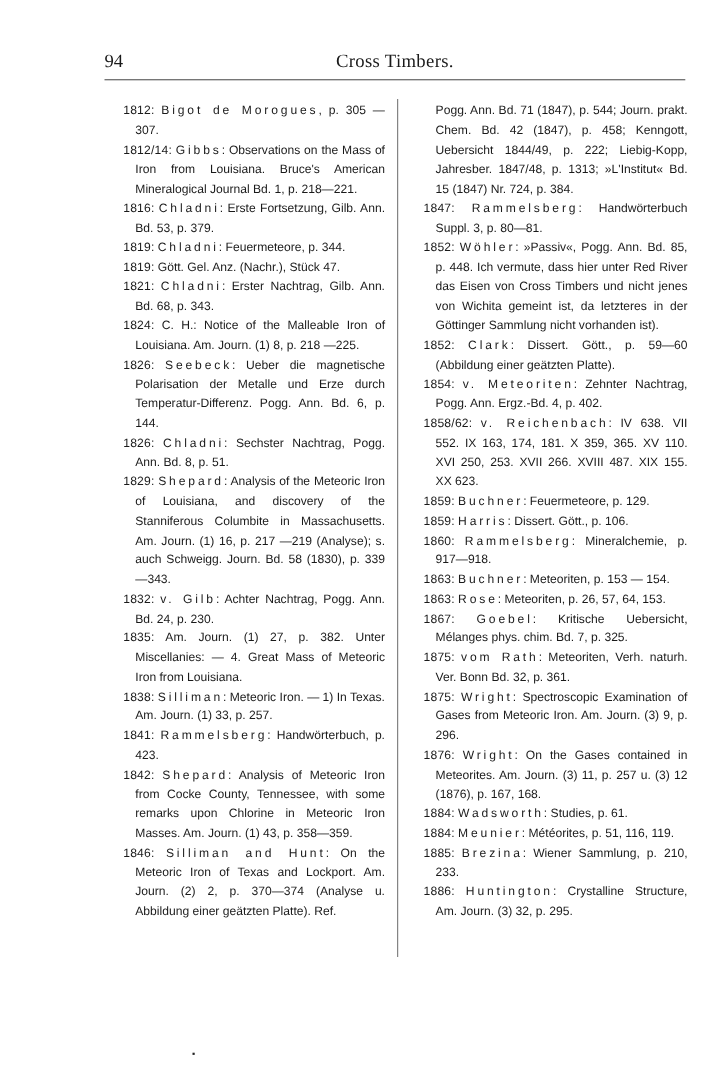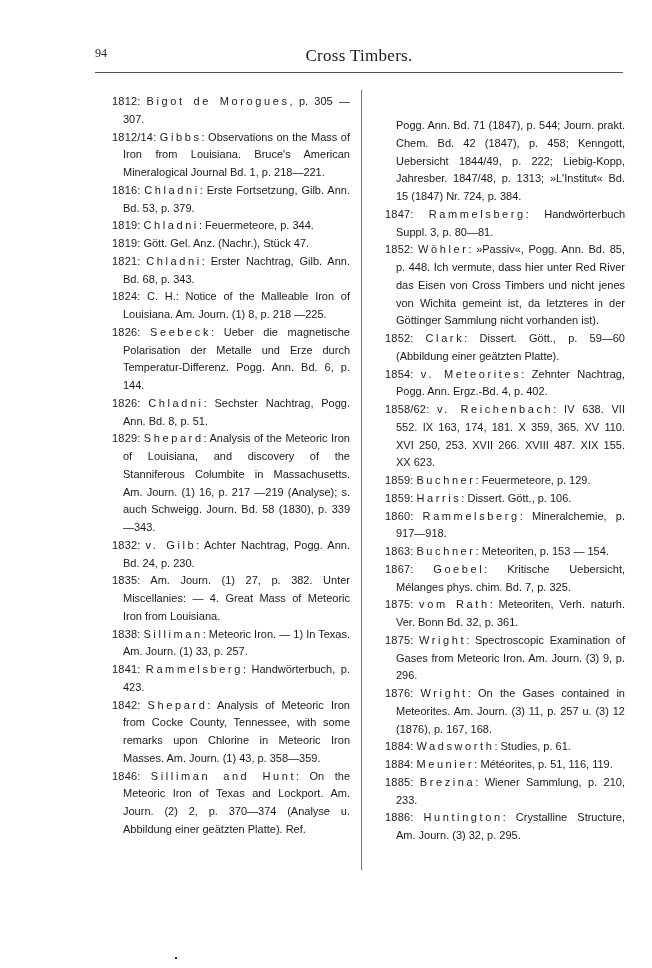--- a/index.html
+++ b/index.html
@@ -20,21 +20,21 @@
       left: 95px;
       top: 46px;
       width: 528px;
       height: 24px;
     }
     .page-number {
       position: absolute;
       left: 0;
       top: 0;
       font-family: "Liberation Serif", serif;
-      font-size: 12px;
+      font-size: 17px;
     }
     .running-title {
       position: absolute;
       left: 0;
       right: 0;
       top: 0;
       text-align: center;
       font-family: "Liberation Serif", serif;
       font-size: 17px;
       letter-spacing: 0.3px;
@@ -72,21 +72,20 @@
       border-left: 1px solid #777;
     }
     .entry {
       padding-left: 11px;
       text-indent: -11px;
       margin: 0;
     }
     .entry.continuation {
       padding-left: 11px;
       text-indent: 0;
-      margin-top: 24px;
     }
     .year {
       font-weight: normal;
       letter-spacing: 0.2px;
     }
     .author {
       letter-spacing: 2.6px;
     }
     .stray-mark {
       position: absolute;
@@ -125,26 +124,27 @@
     <p class="entry"><span class="year">1846</span><span>: </span><span class="author">Silliman and Hunt</span><span>: On the Meteoric Iron of Texas and Lockport. Am. Journ. (2) 2, p. 370—374 (Analyse u. Abbildung einer geätzten Platte). Ref.</span></p>
   </div>
 
 <div class="column-divider"></div>
 
 <div class="column col-right" id="col-right">
   <p class="entry continuation">Pogg. Ann. Bd. 71 (1847), p. 544; Journ. prakt. Chem. Bd. 42 (1847), p. 458; Kenngott, Uebersicht 1844/49, p. 222; Liebig-Kopp, Jahresber. 1847/48, p. 1313; »L'Institut« Bd. 15 (1847) Nr. 724, p. 384.</p>
 <p class="entry"><span class="year">1847</span><span>: </span><span class="author">Rammelsberg</span><span>: Handwörterbuch Suppl. 3, p. 80—81.</span></p>
     <p class="entry"><span class="year">1852</span><span>: </span><span class="author">Wöhler</span><span>: »Passiv«, Pogg. Ann. Bd. 85, p. 448. Ich vermute, dass hier unter Red River das Eisen von Cross Timbers und nicht jenes von Wichita gemeint ist, da letzteres in der Göttinger Sammlung nicht vorhanden ist).</span></p>
     <p class="entry"><span class="year">1852</span><span>: </span><span class="author">Clark</span><span>: Dissert. Gött., p. 59—60 (Abbildung einer geätzten Platte).</span></p>
-    <p class="entry"><span class="year">1854</span><span>: </span><span class="author">v. Meteorites</span><span>: Zehnter Nachtrag, Pogg. Ann. Ergz.-Bd. 4, p. 402.</span></p>
+    <p class="entry"><span class="year">1854</span><span>: </span><span class="author">v. Meteoriten</span><span>: Zehnter Nachtrag, Pogg. Ann. Ergz.-Bd. 4, p. 402.</span></p>
     <p class="entry"><span class="year">1858/62</span><span>: </span><span class="author">v. Reichenbach</span><span>: IV 638. VII 552. IX 163, 174, 181. X 359, 365. XV 110. XVI 250, 253. XVII 266. XVIII 487. XIX 155. XX 623.</span></p>
     <p class="entry"><span class="year">1859</span><span>: </span><span class="author">Buchner</span><span>: Feuermeteore, p. 129.</span></p>
     <p class="entry"><span class="year">1859</span><span>: </span><span class="author">Harris</span><span>: Dissert. Gött., p. 106.</span></p>
     <p class="entry"><span class="year">1860</span><span>: </span><span class="author">Rammelsberg</span><span>: Mineralchemie, p. 917—918.</span></p>
     <p class="entry"><span class="year">1863</span><span>: </span><span class="author">Buchner</span><span>: Meteoriten, p. 153 — 154.</span></p>
+    <p class="entry"><span class="year">1863</span><span>: </span><span class="author">Rose</span><span>: Meteoriten, p. 26, 57, 64, 153.</span></p>
     <p class="entry"><span class="year">1867</span><span>: </span><span class="author">Goebel</span><span>: Kritische Uebersicht, Mélanges phys. chim. Bd. 7, p. 325.</span></p>
     <p class="entry"><span class="year">1875</span><span>: </span><span class="author">vom Rath</span><span>: Meteoriten, Verh. naturh. Ver. Bonn Bd. 32, p. 361.</span></p>
     <p class="entry"><span class="year">1875</span><span>: </span><span class="author">Wright</span><span>: Spectroscopic Examination of Gases from Meteoric Iron. Am. Journ. (3) 9, p. 296.</span></p>
     <p class="entry"><span class="year">1876</span><span>: </span><span class="author">Wright</span><span>: On the Gases contained in Meteorites. Am. Journ. (3) 11, p. 257 u. (3) 12 (1876), p. 167, 168.</span></p>
     <p class="entry"><span class="year">1884</span><span>: </span><span class="author">Wadsworth</span><span>: Studies, p. 61.</span></p>
     <p class="entry"><span class="year">1884</span><span>: </span><span class="author">Meunier</span><span>: Météorites, p. 51, 116, 119.</span></p>
     <p class="entry"><span class="year">1885</span><span>: </span><span class="author">Brezina</span><span>: Wiener Sammlung, p. 210, 233.</span></p>
     <p class="entry"><span class="year">1886</span><span>: </span><span class="author">Huntington</span><span>: Crystalline Structure, Am. Journ. (3) 32, p. 295.</span></p>
   </div>
 

